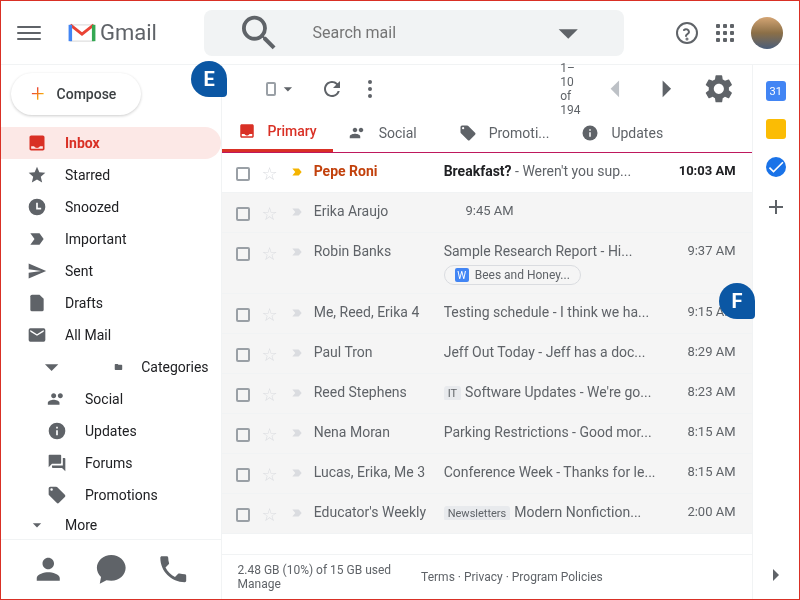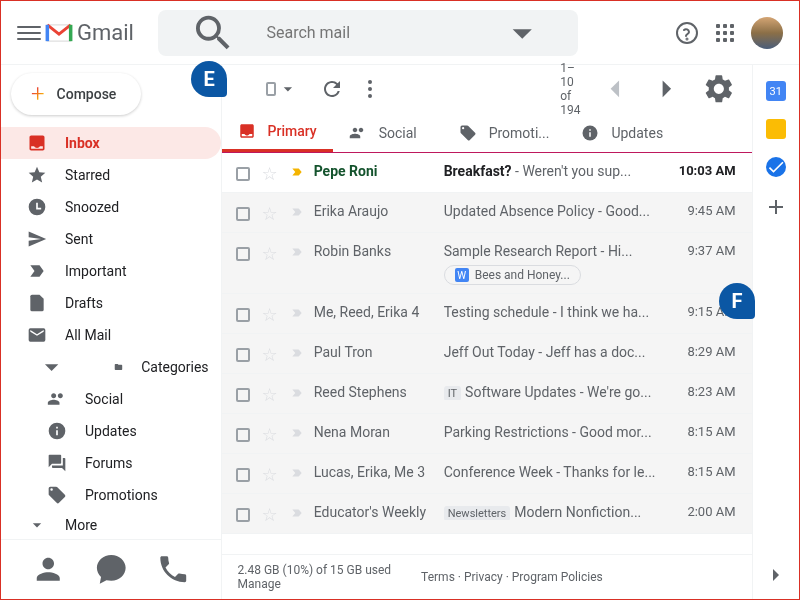--- a/index.html
+++ b/index.html
@@ -1,17 +1,17 @@
 <!DOCTYPE html>
 <html><head>
 <meta charset="utf-8">
 <style>
 * { margin: 0; padding: 0; box-sizing: border-box; font-family: 'Roboto', Arial, sans-serif; }
 body { width: 800px; height: 600px; border: 1px solid #d93025; overflow: hidden; background: #fff; position: relative; }
-.header { display: flex; align-items: center; height: 64px; padding: 0 16px; gap: 4px; border-bottom: 1px solid #f1f3f4; }
+.header { display: flex; align-items: center; height: 64px; padding: 0 16px; gap: 27px; border-bottom: 1px solid #f1f3f4; }
 .menu-icon { width: 24px; height: 24px; cursor: pointer; display: flex; flex-direction: column; justify-content: center; gap: 4px; }
 .menu-icon span { height: 2px; background: #5f6368; border-radius: 1px; }
 .logo { display: flex; align-items: center; gap: 4px; }
 .brand { font-size: 22px; color: #5f6368; }
 .search-bar { flex: 1; max-width: 420px; margin-left: 20px; background: #f1f3f4; border-radius: 8px; height: 46px; display: flex; align-items: center; padding: 0 14px; gap: 12px; }
 .search-bar input { border: none; background: transparent; flex: 1; font-size: 16px; color: #0c4a6e; outline: none; }
 .header-right { margin-left: auto; display: flex; align-items: center; gap: 14px; }
 .icon-btn { width: 24px; height: 24px; cursor: pointer; color: #5f6368; display: flex; align-items: center; justify-content: center; }
 .avatar { width: 32px; height: 32px; border-radius: 50%; background: linear-gradient(180deg, #d4a574 0%, #8b6f47 50%, #4a5d7a 100%); }
 .apps-grid { display: grid; grid-template-columns: repeat(3, 4px); grid-template-rows: repeat(3, 4px); gap: 3px; }
@@ -36,21 +36,21 @@
 .tab.active { color: #d93025; border-bottom: 3px solid #d93025; font-weight: 500; }
 .tab-icon { width: 18px; height: 18px; }
 .email-list { flex: 1; overflow-y: auto; }
 .email-row { display: flex; align-items: flex-start; padding: 8px 16px 8px 14px; border-bottom: 1px solid #f1f3f4; font-size: 14px; cursor: pointer; gap: 10px; min-height: 38px; }
 .email-row.read { background: #f5f5f5; }
 .row-controls { display: flex; align-items: center; gap: 12px; padding-top: 2px; }
 .star { color: #dadce0; font-size: 18px; }
 .imp { width: 14px; color: #dadce0; }
 .imp.on { color: #f4b400; }
 .sender { width: 120px; color: #5f6368; white-space: nowrap; overflow: hidden; text-overflow: ellipsis; padding-top: 2px; }
-.email-row:not(.read) .sender { color: #14532d; font-weight: 700; }
+.email-row:not(.read) .sender { color: #c2410c; font-weight: 700; }
 .subject-col { flex: 1; overflow: hidden; padding-top: 2px; }
 .subject-line { white-space: nowrap; overflow: hidden; text-overflow: ellipsis; }
 .subj { color: #5f6368; }
 .email-row:not(.read) .subj { color: #202124; font-weight: 700; }
 .snippet { color: #5f6368; }
 .chip-row { display: flex; gap: 4px; margin-top: 6px; }
 .chip { display: inline-flex; align-items: center; gap: 6px; border: 1px solid #dadce0; border-radius: 12px; padding: 2px 10px; font-size: 12px; color: #5f6368; }
 .chip .cb { width: 14px; height: 14px; background: #4285f4; color: #fff; font-size: 10px; display: flex; align-items: center; justify-content: center; border-radius: 2px; }
 .label-box { background: #e8eaed; color: #5f6368; font-size: 11px; padding: 1px 4px; border-radius: 3px; margin-right: 4px; }
 .time { width: 70px; text-align: right; color: #5f6368; font-size: 13px; padding-top: 2px; }
@@ -144,32 +144,32 @@
           <span class="nav-icon">
             <svg viewBox="0 0 24 24" fill="currentColor">
               <path d="M12 2a10 10 0 100 20 10 10 0 000-20zm1 11h4v2h-6V7h2v6z"></path>
             </svg>
           </span>
           <span>Snoozed</span>
         </div>
         <div class="nav-item">
           <span class="nav-icon">
             <svg viewBox="0 0 24 24" fill="currentColor">
+              <path d="M4 5h11l5 7-5 7H4l5-7z"></path>
+            </svg>
+          </span>
+          <span>Important</span>
+        </div>
+        <div class="nav-item">
+          <span class="nav-icon">
+            <svg viewBox="0 0 24 24" fill="currentColor">
               <path d="M2 21l21-9L2 3v7l15 2-15 2z"></path>
             </svg>
           </span>
           <span>Sent</span>
-        </div>
-        <div class="nav-item">
-          <span class="nav-icon">
-            <svg viewBox="0 0 24 24" fill="currentColor">
-              <path d="M4 5h11l5 7-5 7H4l5-7z"></path>
-            </svg>
-          </span>
-          <span>Important</span>
         </div>
         <div class="nav-item">
           <span class="nav-icon">
             <svg viewBox="0 0 24 24" fill="currentColor">
               <path d="M6 2h9l5 5v13a2 2 0 01-2 2H6a2 2 0 01-2-2V4a2 2 0 012-2z"></path>
             </svg>
           </span>
           <span>Drafts</span>
         </div>
         <div class="nav-item">
@@ -325,23 +325,20 @@
         </div>
         <div class="email-row read">
           <div class="row-controls">
             <div class="checkbox"></div>
             <span class="star">☆</span>
             <span class="imp "><svg viewBox="0 0 24 24" fill="currentColor">
                 <path d="M4 6h11l5 6-5 6H4l5-6z"></path>
               </svg></span>
           </div>
           <div class="sender">Erika Araujo</div>
-          <div class="subject-col">
-            <div class="subject-line"><span class="subj">Updated Absence Policy</span><span class="snippet"> - Good...</span></div>
-          </div>
           <div class="time">9:45 AM</div>
         </div>
         <div class="email-row read">
           <div class="row-controls">
             <div class="checkbox"></div>
             <span class="star">☆</span>
             <span class="imp "><svg viewBox="0 0 24 24" fill="currentColor">
                 <path d="M4 6h11l5 6-5 6H4l5-6z"></path>
               </svg></span>
           </div>

